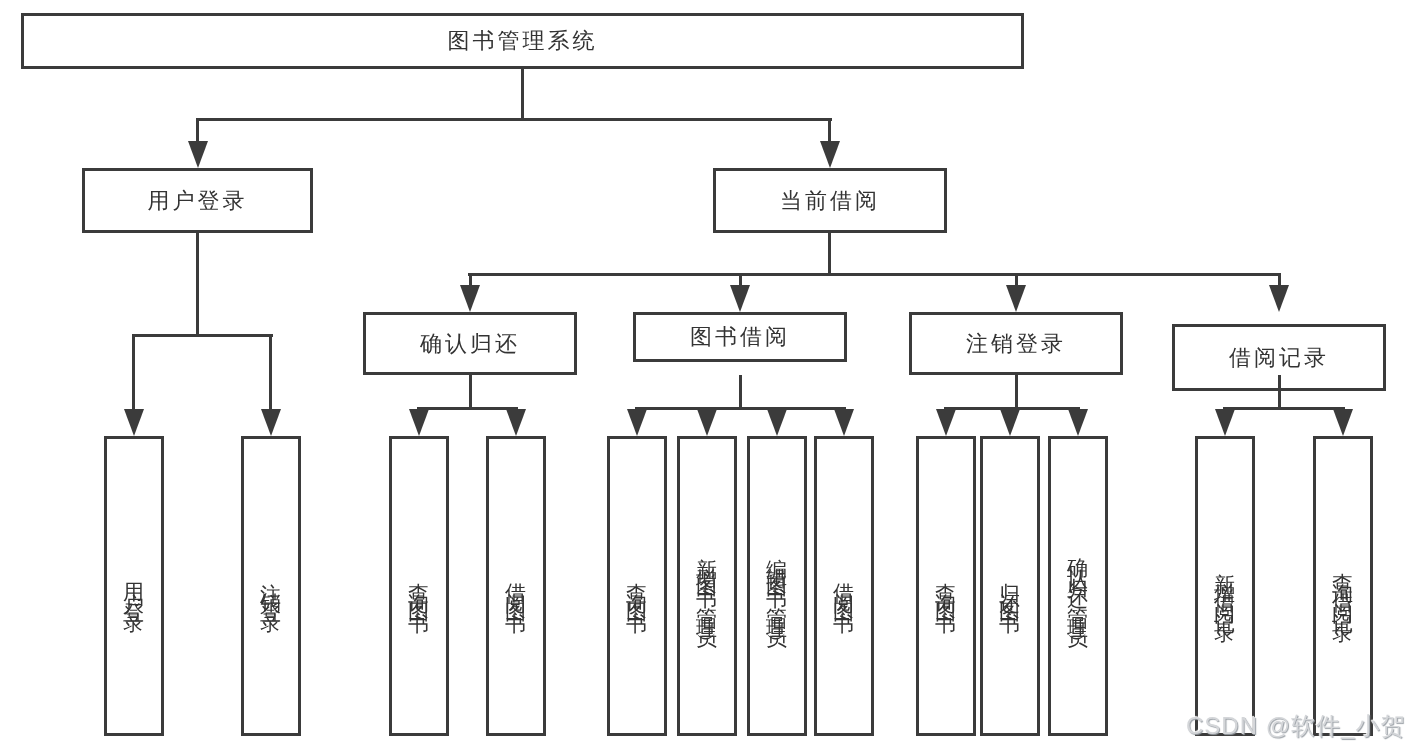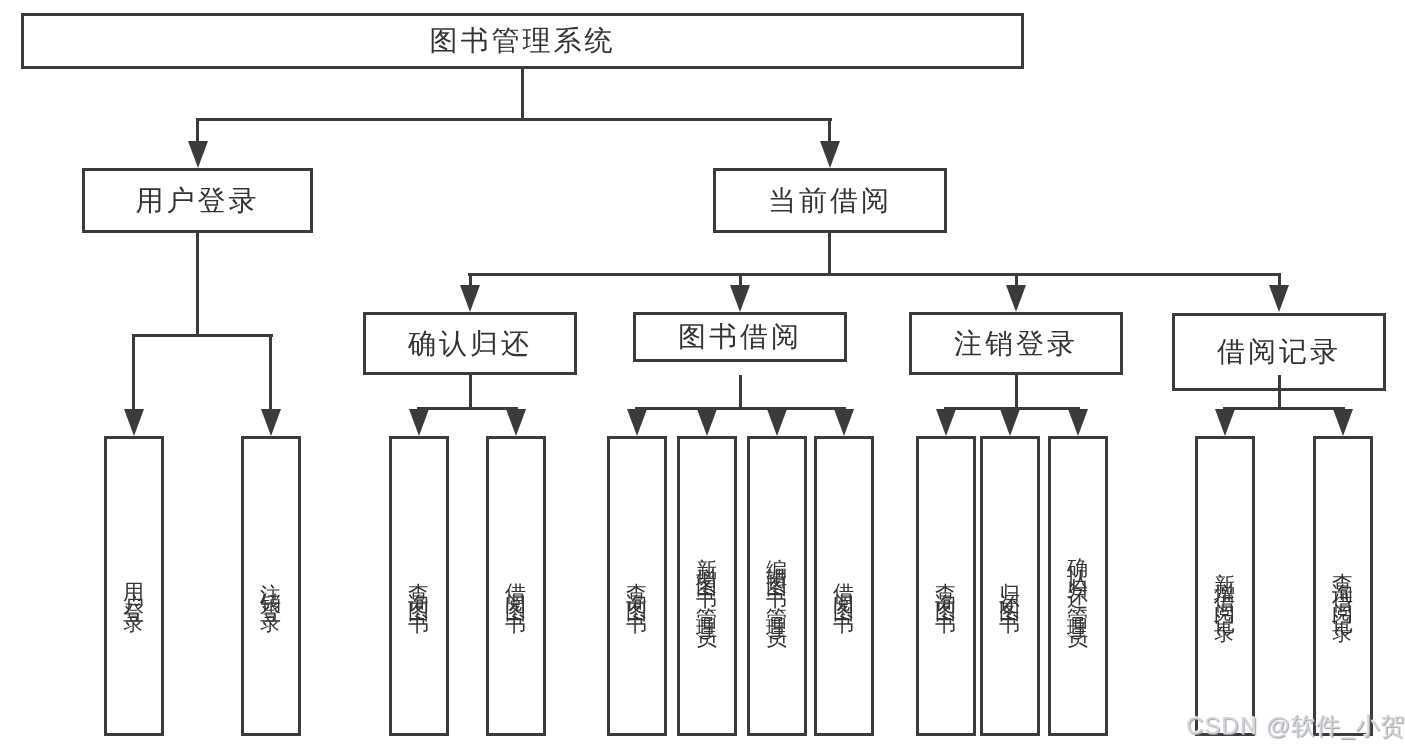--- a/index.html
+++ b/index.html
@@ -6,21 +6,21 @@
   .canvas {
     position:relative; width:1405px; height:747px; background:#ffffff;
     font-family:"Liberation Sans","DejaVu Sans",sans-serif; overflow:hidden;
   }
   .node {
     position:absolute; box-sizing:border-box;
     border:3px solid #3b3b3b; background:#ffffff;
     display:flex; align-items:center; justify-content:center;
     color:#333333;
   }
-  .node.h .lbl { font-size:28px; letter-spacing:3px; color:#333333; white-space:nowrap; }
+  .node.h .lbl { font-size:22px; letter-spacing:3px; color:#333333; white-space:nowrap; }
   .node.v .lbl {
     writing-mode:vertical-rl; text-orientation:mixed;
     font-size:21px; letter-spacing:10px; color:#333333; line-height:1;
   }
   .ln { position:absolute; background:#3b3b3b; }
   .ln.h { height:3px; }
   .ln.v { width:3px; }
   .arr {
     position:absolute; width:0; height:0;
     border-left:10px solid transparent; border-right:10px solid transparent;
@@ -75,21 +75,21 @@
 
   <div class="node h" style="left:363px;top:312px;width:214px;height:63px">
     <span class="lbl">确认归还</span>
   </div>
   <div class="node h" style="left:633px;top:312px;width:214px;height:50px">
     <span class="lbl">图书借阅</span>
   </div>
   <div class="node h" style="left:909px;top:312px;width:214px;height:63px">
     <span class="lbl">注销登录</span>
   </div>
-  <div class="node h" style="left:1172px;top:313px;width:214px;height:78px">
+  <div class="node h" style="left:1172px;top:324px;width:214px;height:67px">
     <span class="lbl">借阅记录</span>
   </div>
 
   <div class="ln v" style="left:469px;top:375px;height:33px"></div>
   <div class="ln h" style="left:417px;top:407px;width:101px"></div>
   <div class="arr" style="left:409px;top:409px"></div>
   <div class="arr" style="left:506px;top:409px"></div>
 
   <div class="ln v" style="left:739px;top:375px;height:33px"></div>
   <div class="ln h" style="left:635px;top:407px;width:211px"></div>

